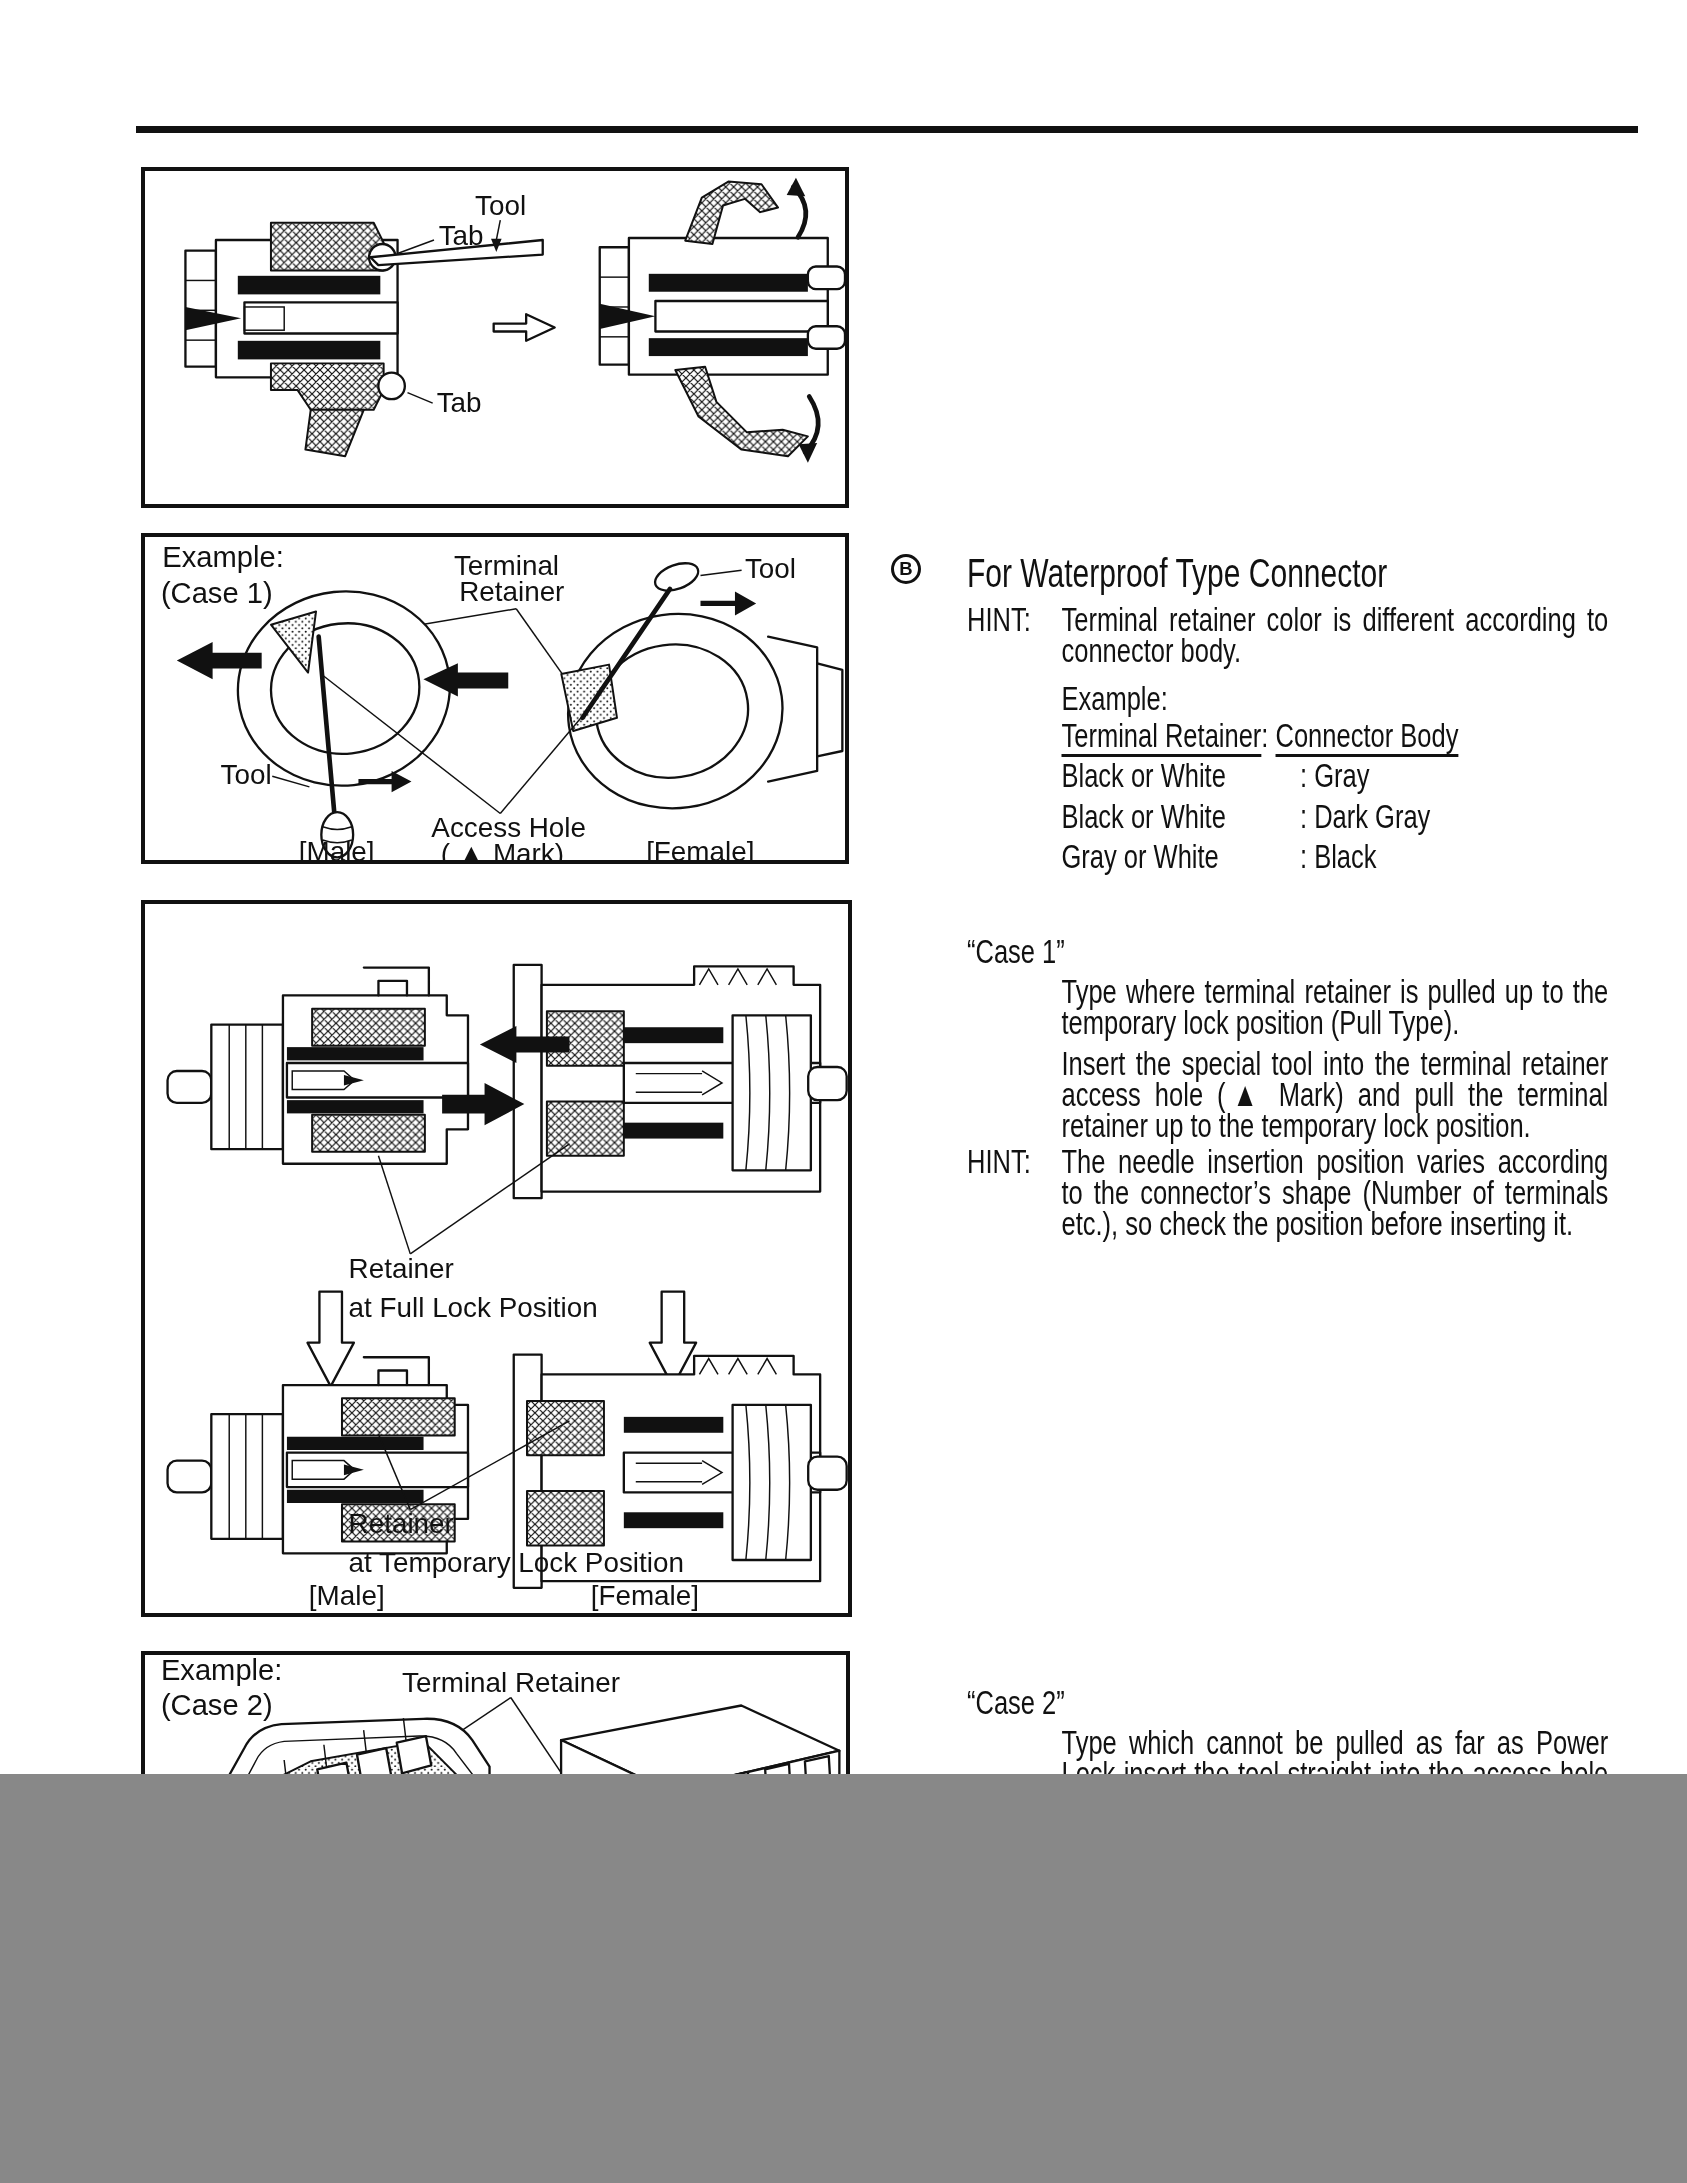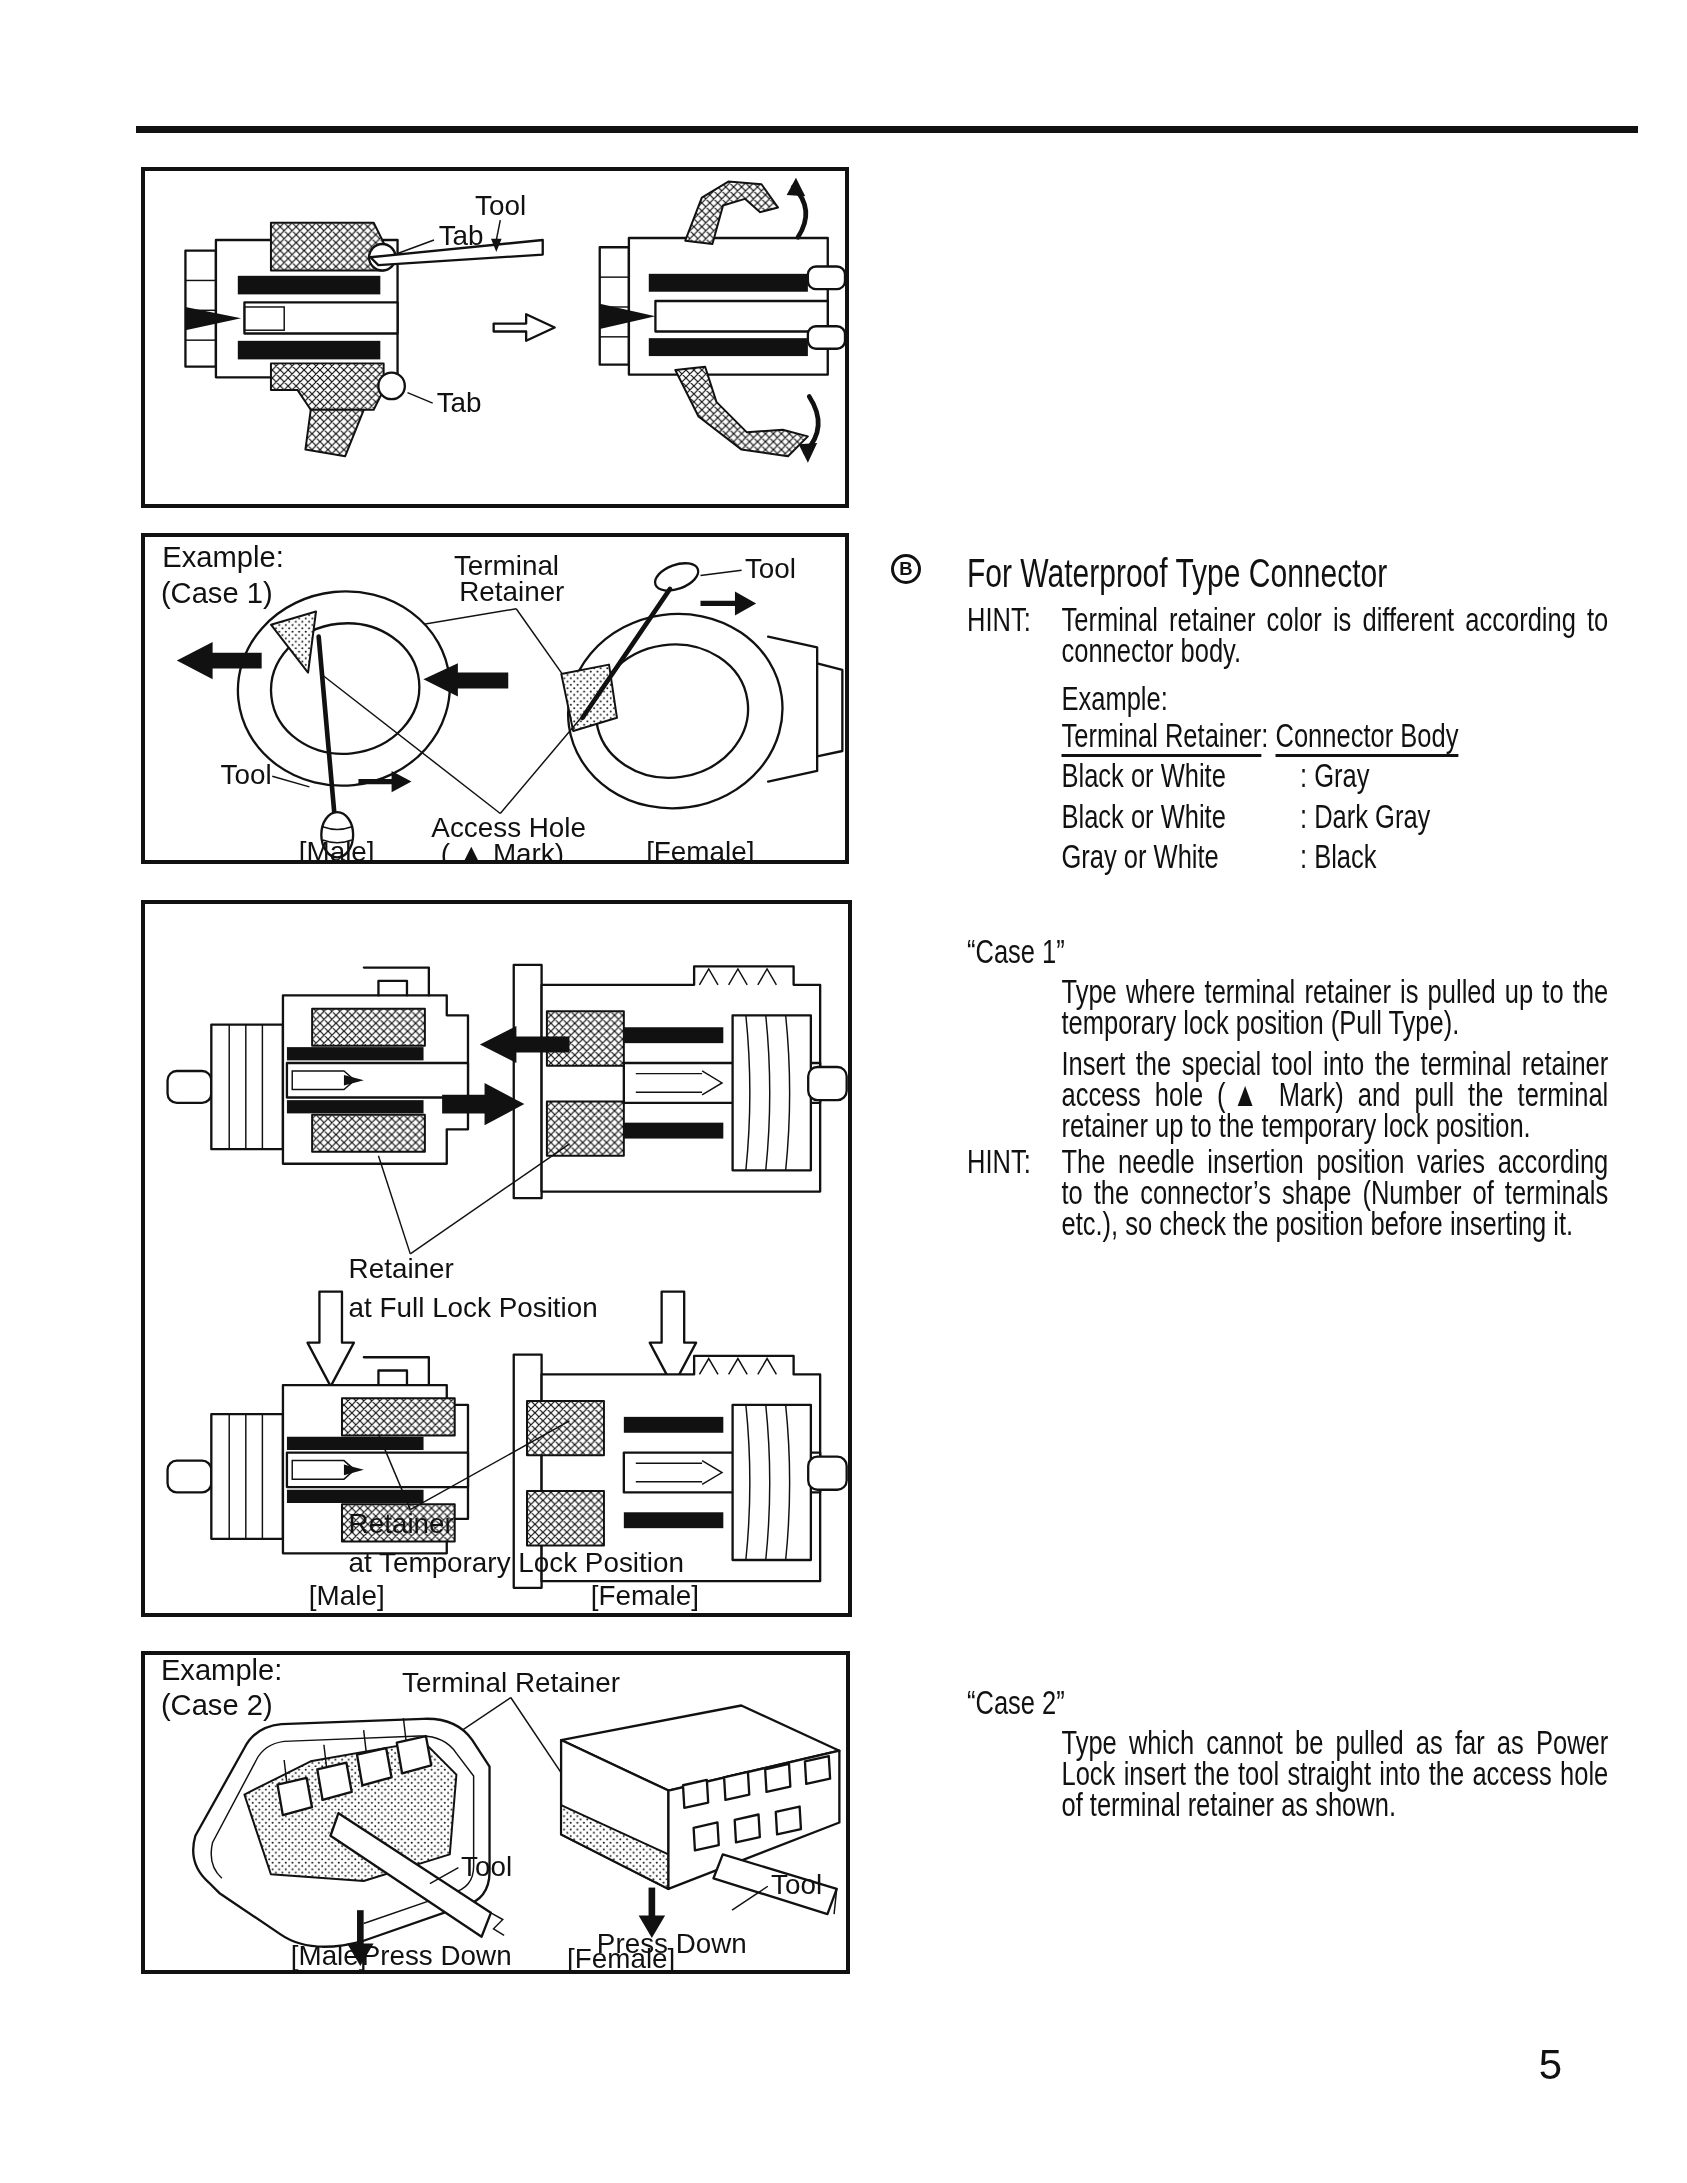--- a/index.html
+++ b/index.html
@@ -1,16 +1,16 @@
 <!DOCTYPE html>
 <html style="font-size:10.6px"><head>
 <meta charset="utf-8">
 <style>
   html,body{margin:0;padding:0;background:#888;}
-  .page{position:relative;width:1687px;height:2183px;background:#fff;overflow:hidden;
+  .page{position:relative;width:1687px;height:1774px;background:#fff;overflow:hidden;
         font-family:"Liberation Sans",sans-serif;color:#111;}
   .rule{position:absolute;background:#111;}
   .figbox{position:absolute;border:4.6px solid #111;background:#fff;box-sizing:border-box;}
   .figbox svg{display:block;width:100%;height:100%;}
   
   .ln{fill:none;stroke:#111;stroke-width:3.5;stroke-linejoin:round;stroke-linecap:round;}
   .ln2{fill:none;stroke:#111;stroke-width:2.2;}
   .thick{fill:none;stroke:#111;stroke-width:7;stroke-linecap:round;}
   .blk{fill:#111;stroke:none;}
   .wht{fill:#fff;stroke:#111;stroke-width:3.5;stroke-linejoin:round;}

